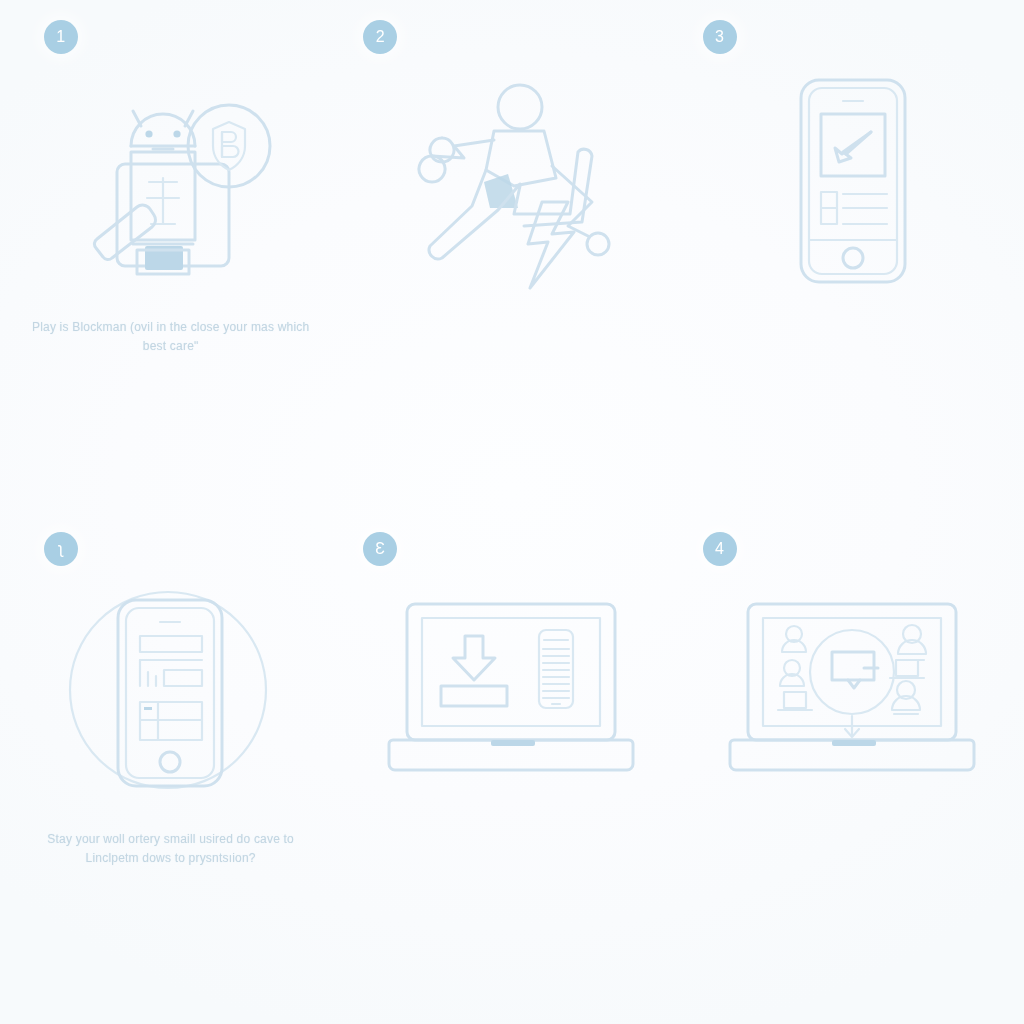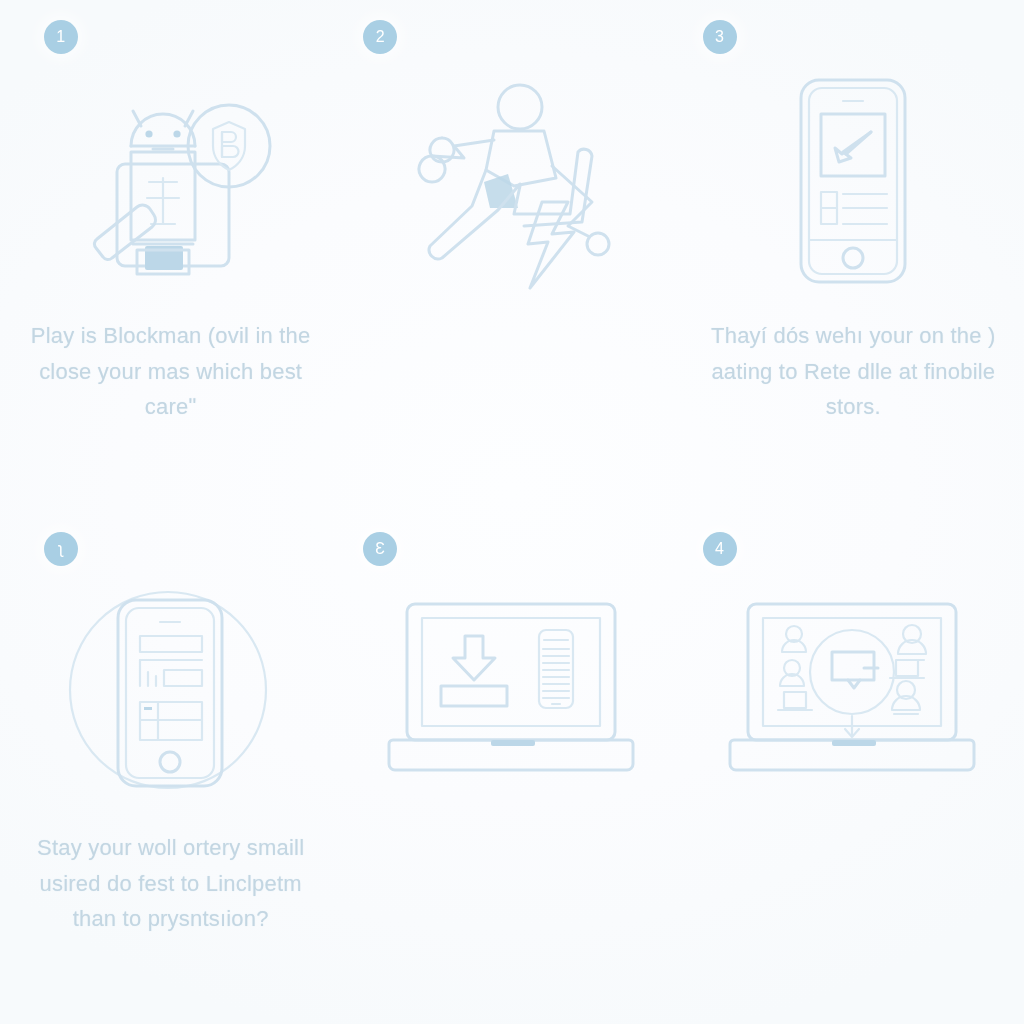--- a/index.html
+++ b/index.html
@@ -67,21 +67,21 @@
     display: flex;
     align-items: center;
     justify-content: center;
   }
   .art svg { display: block; overflow: visible; }
 
   .caption {
     margin-top: 26px;
     width: 100%;
     text-align: center;
-    font-size: 22px;
+    font-size: 12px;
     line-height: 1.62;
     color: #c3d6e2;
     letter-spacing: 0.2px;
     font-weight: 400;
     text-shadow: 0 0 1px rgba(220,234,243,0.9);
   }
 
   
   .ln {
     fill: none;
@@ -189,21 +189,20 @@
           <rect class="ln-thin" x="78" y="118" width="16" height="16"></rect>
           <rect class="ln-thin" x="78" y="134" width="16" height="16"></rect>
           <path class="ln-thin" d="M100 120 h44"></path>
           <path class="ln-thin" d="M100 134 h44"></path>
           <path class="ln-thin" d="M100 150 h44"></path>
 
           <path class="ln-thin" d="M66 166 h88"></path>
           <circle class="ln" cx="110" cy="184" r="10"></circle>
         </svg>
       </div>
-      <div class="caption">Thayí dós wehı your on the ) aating to Rete dlle at finobile stors.</div>
     </div>
 
     <div class="panel col1">
       <div class="badge">ʅ</div>
       <div class="art">
         <svg width="230" height="215" viewBox="0 0 230 215" aria-hidden="true">
 
           <circle class="ln-thin" cx="112" cy="104" r="98"></circle>
 
           <rect class="ln" x="62" y="14" width="104" height="186" rx="18"></rect>
@@ -219,21 +218,21 @@
           <rect class="ln-thin" x="108" y="84" width="38" height="16"></rect>
 
           <rect class="ln-thin" x="84" y="116" width="62" height="38"></rect>
           <path class="ln-thin" d="M84 134 h62"></path>
           <path class="ln-thin" d="M102 116 v38"></path>
           <rect class="fillsoft" x="88" y="121" width="8" height="3"></rect>
 
           <circle class="ln" cx="114" cy="176" r="10"></circle>
         </svg>
       </div>
-      <div class="caption">Stay your woll ortery smaill usired do fest to Linclрetm than to prysntsıion?</div>
+      <div class="caption">Stay your woll ortery smaill usired do cave to Linclрetm dows to prysntsıion?</div>
     </div>
 
     <div class="panel col2">
       <div class="badge">Ɛ</div>
       <div class="art">
         <svg width="250" height="215" viewBox="0 0 250 215" aria-hidden="true">
 
           <rect class="ln" x="20" y="18" width="208" height="136" rx="8"></rect>
           <rect class="ln-thin" x="35" y="32" width="178" height="108"></rect>
 

